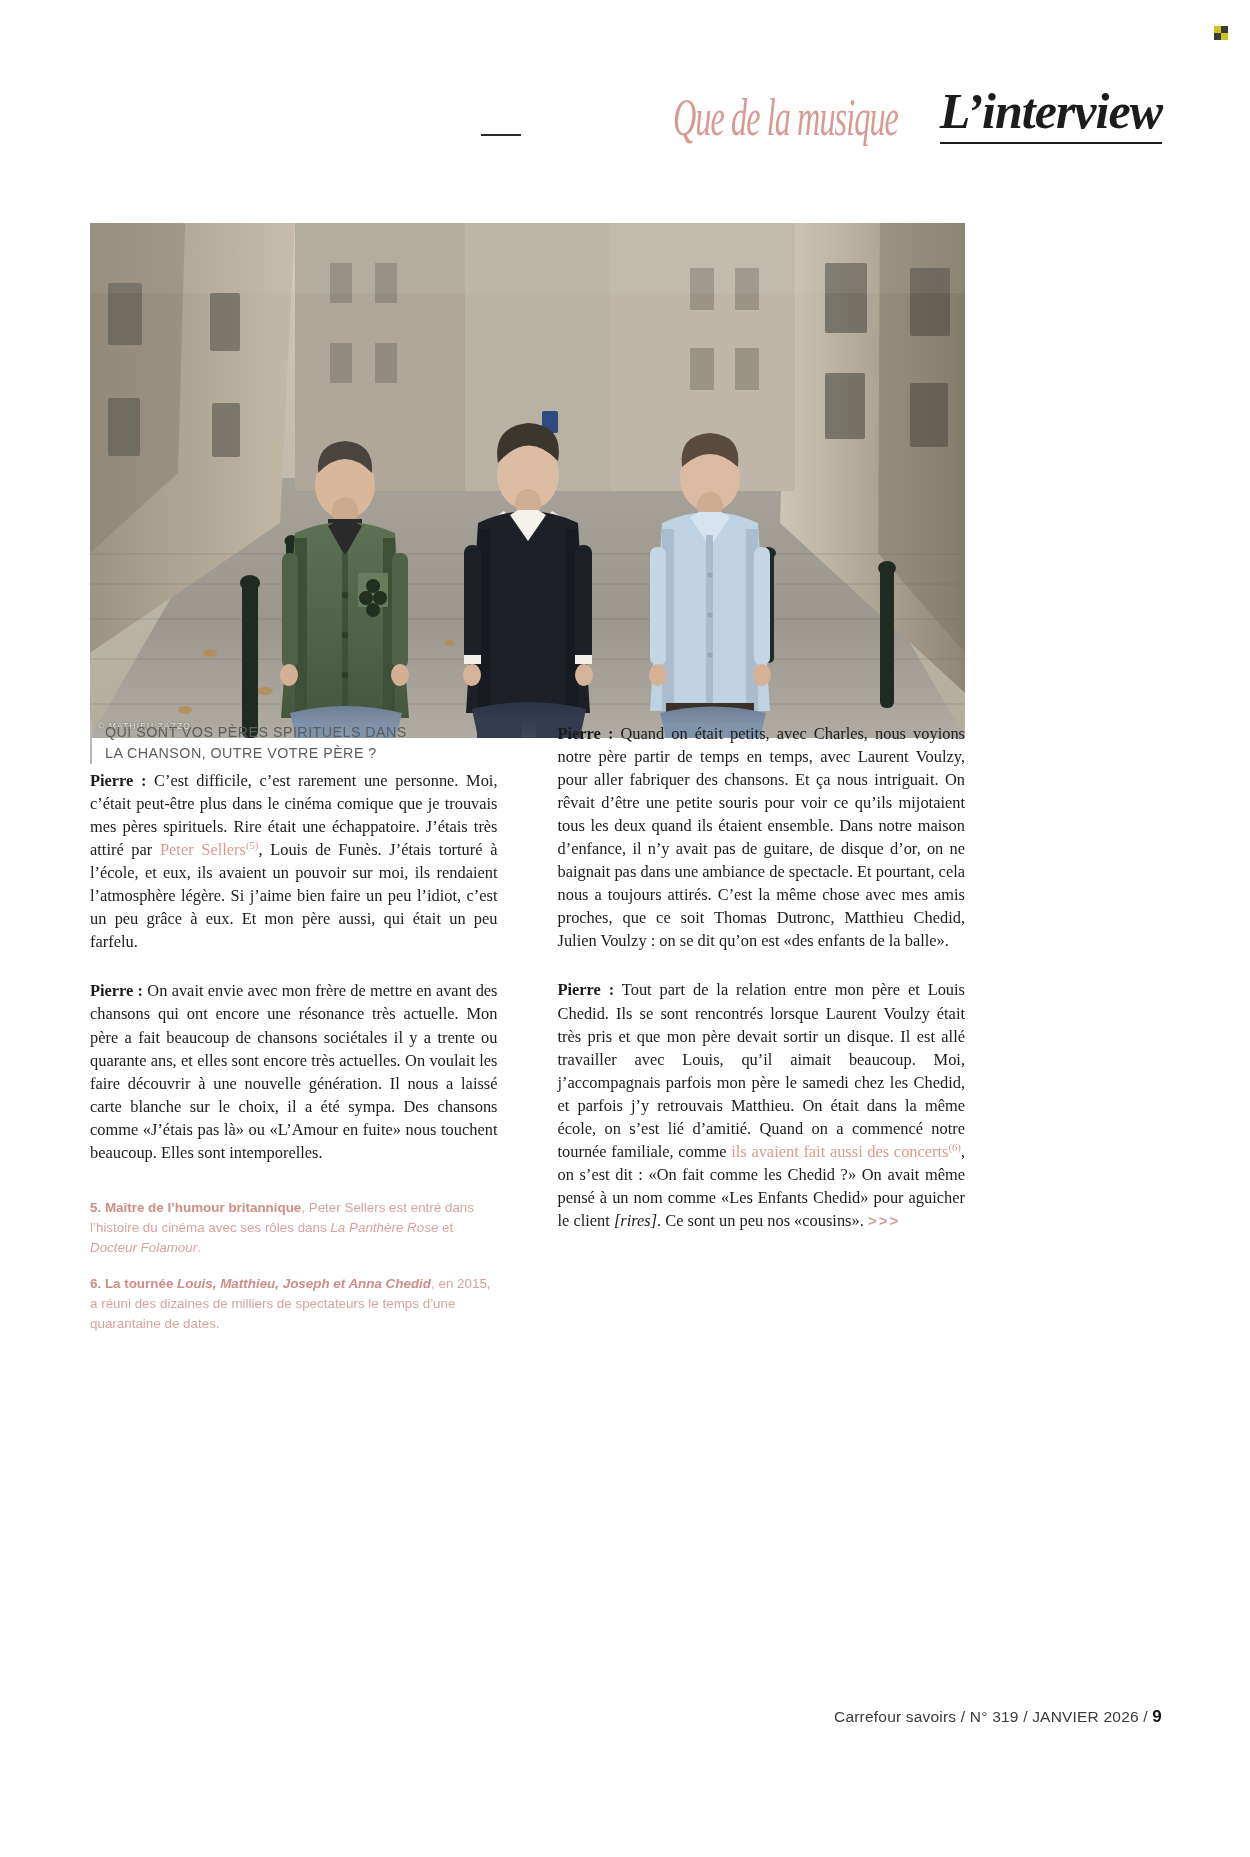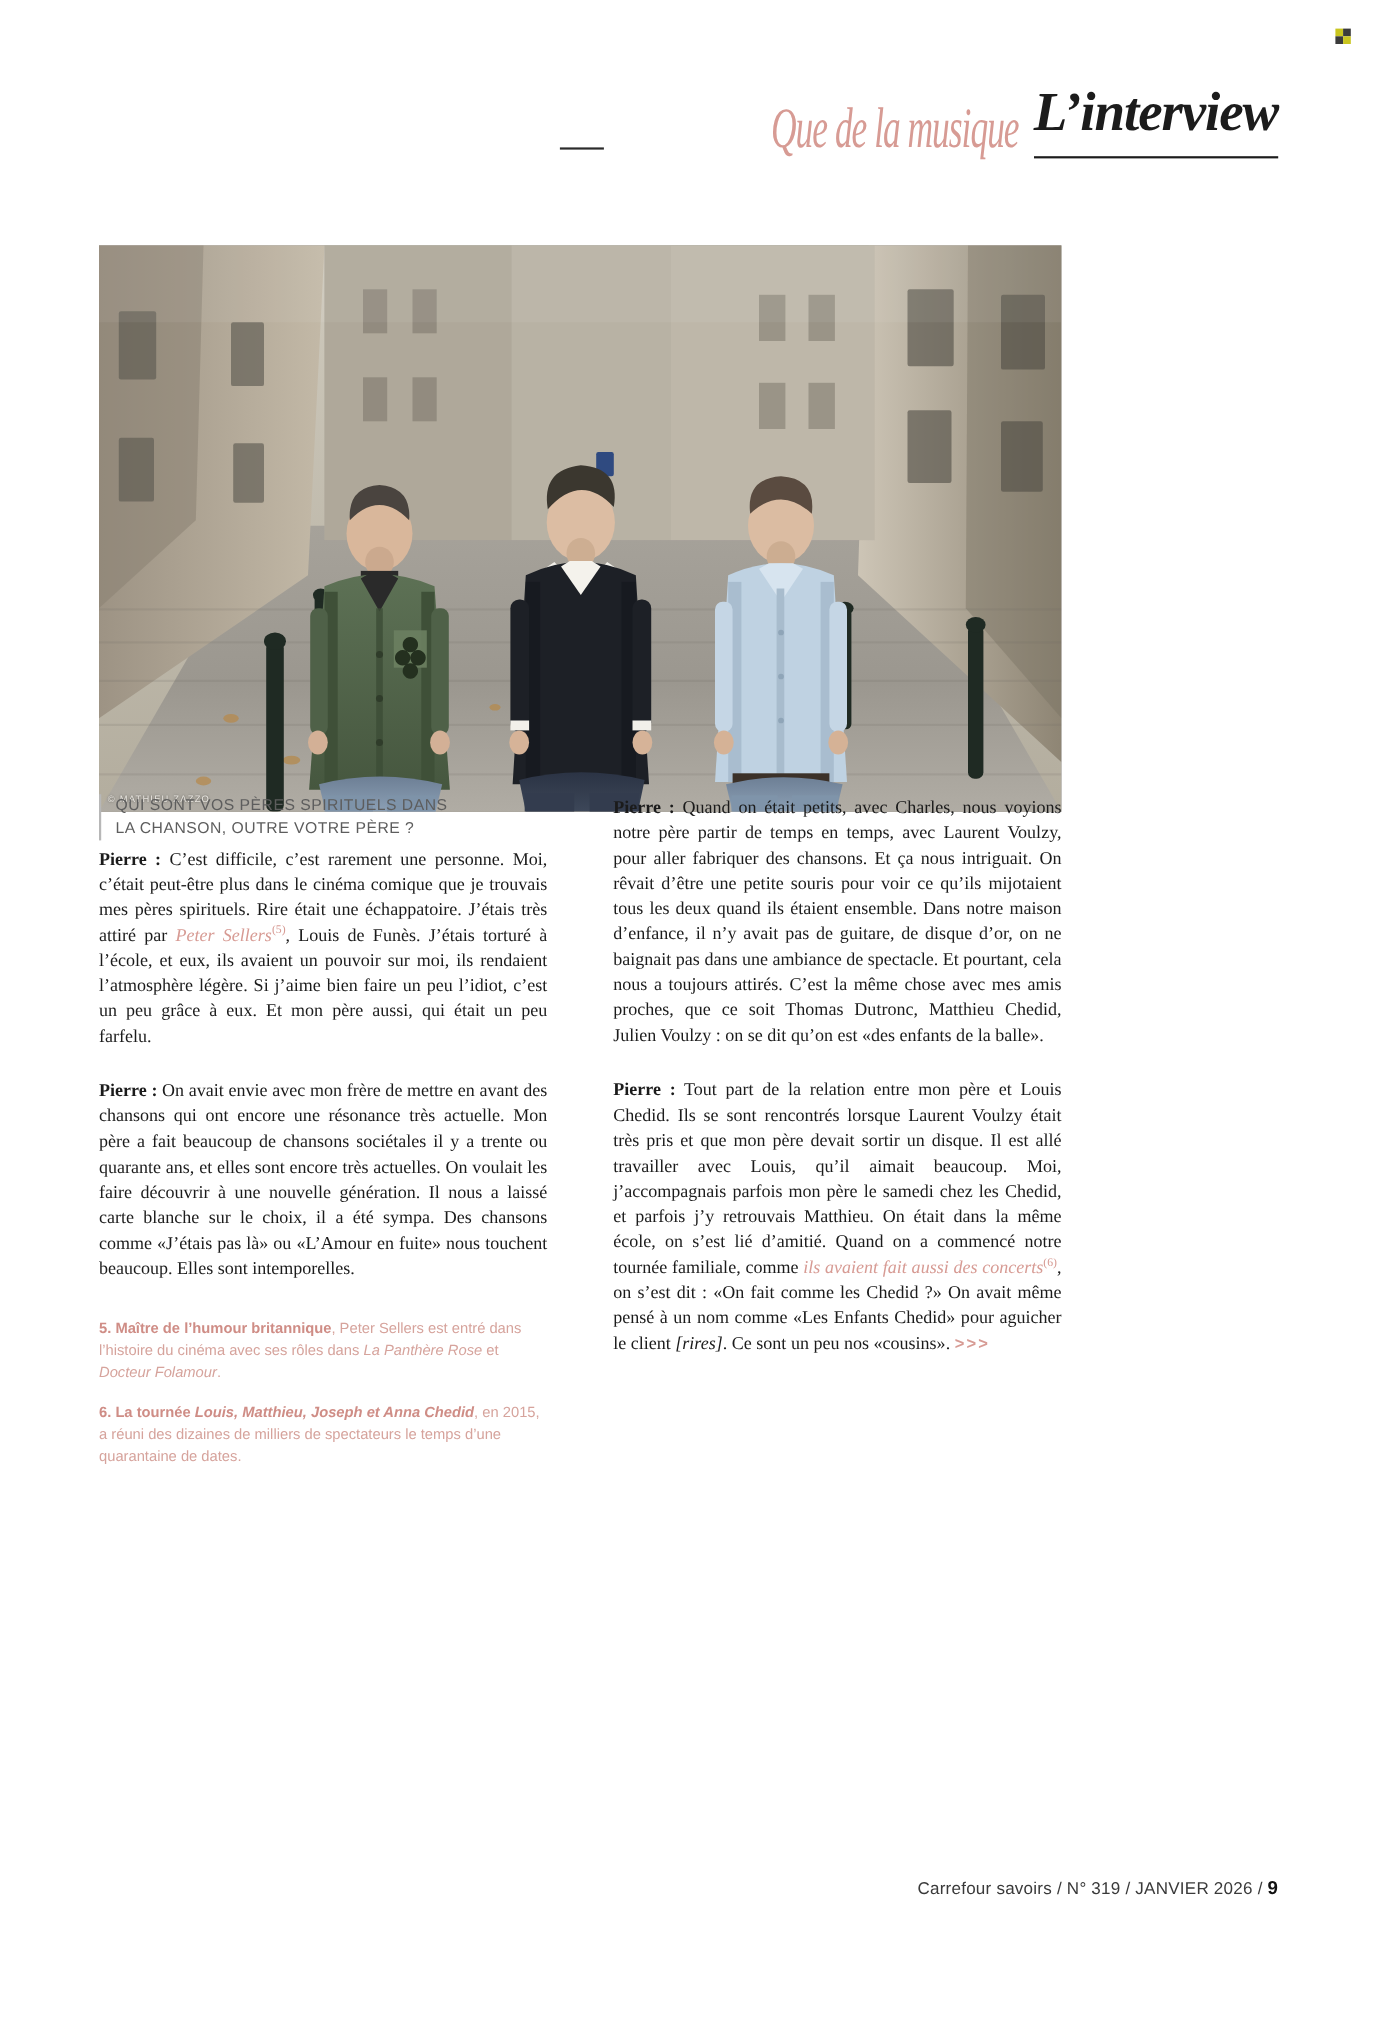--- a/index.html
+++ b/index.html
@@ -65,21 +65,22 @@
   .masthead .section-title {
     font-family: "Liberation Serif", serif;
     font-style: italic;
     font-weight: 700;
     font-size: 50px;
     line-height: 1;
     color: #1c1c1c;
     letter-spacing: -1px;
     white-space: nowrap;
     border-bottom: 2px solid #1c1c1c;
-    padding-bottom: 16px;
+    padding-bottom: 6px;
+    margin-left: 28px;
   }
 
   
   .hero {
     position: absolute;
     left: 90px;
     top: 181px;
     width: 875px;
     height: 515px;
     overflow: hidden;
@@ -132,21 +133,20 @@
     line-height: 1.405;
     color: #1b1b1b;
     text-align: justify;
     hyphens: auto;
   }
   .answer.tight { margin-bottom: 0; }
   .answer b, .answer strong { font-weight: 700; }
   .answer i, .answer em { font-style: italic; }
   .pinkref {
     color: #d79b94;
-    font-style: italic;
   }
   .sup {
     font-size: 0.65em;
     vertical-align: super;
     color: #d79b94;
   }
   .arrows {
     color: #d79b94;
     font-family: "Liberation Sans", sans-serif;
     font-weight: 700;

